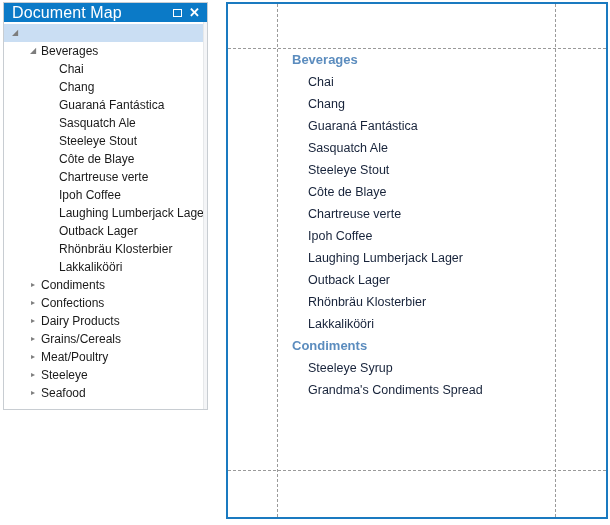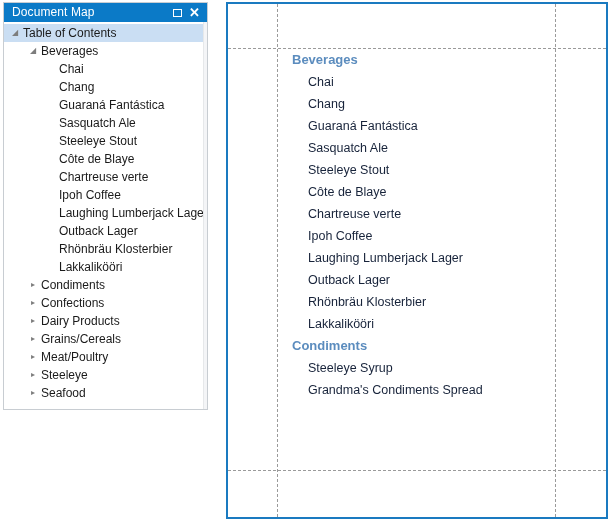--- a/index.html
+++ b/index.html
@@ -32,21 +32,21 @@
     height: 19px;
     background: #0b7ac7;
     display: flex;
     align-items: center;
     padding: 0 4px 0 8px;
     flex: none;
     box-sizing: border-box;
   }
   #doc-map-title {
     color: #ffffff;
-    font-size: 12px;
+    font-size: 16px;
     line-height: 19px;
     flex: 1;
     white-space: nowrap;
     letter-spacing: 0.1px;
   }
   .titlebar-btn {
     width: 17px;
     height: 17px;
     display: flex;
     align-items: center;
@@ -190,21 +190,20 @@
     </span>
     <span class="titlebar-btn">
       <span class="close-glyph">✕</span>
     </span>
   </div>
 
   <div id="doc-map-body">
     <div id="tree-root">
         <div class="tree-row lvl0 selected">
           <span class="tree-expander">◢</span>
-          <span class="tree-label">Table of Contents</span>
         </div>
         <div class="tree-row lvl1">
           <span class="tree-expander">◢</span>
           <span class="tree-label">Beverages</span>
         </div>
         <div class="tree-row lvl2">
           <span class="tree-expander spacer"></span>
           <span class="tree-label">Chai</span>
         </div>
         <div class="tree-row lvl2">

